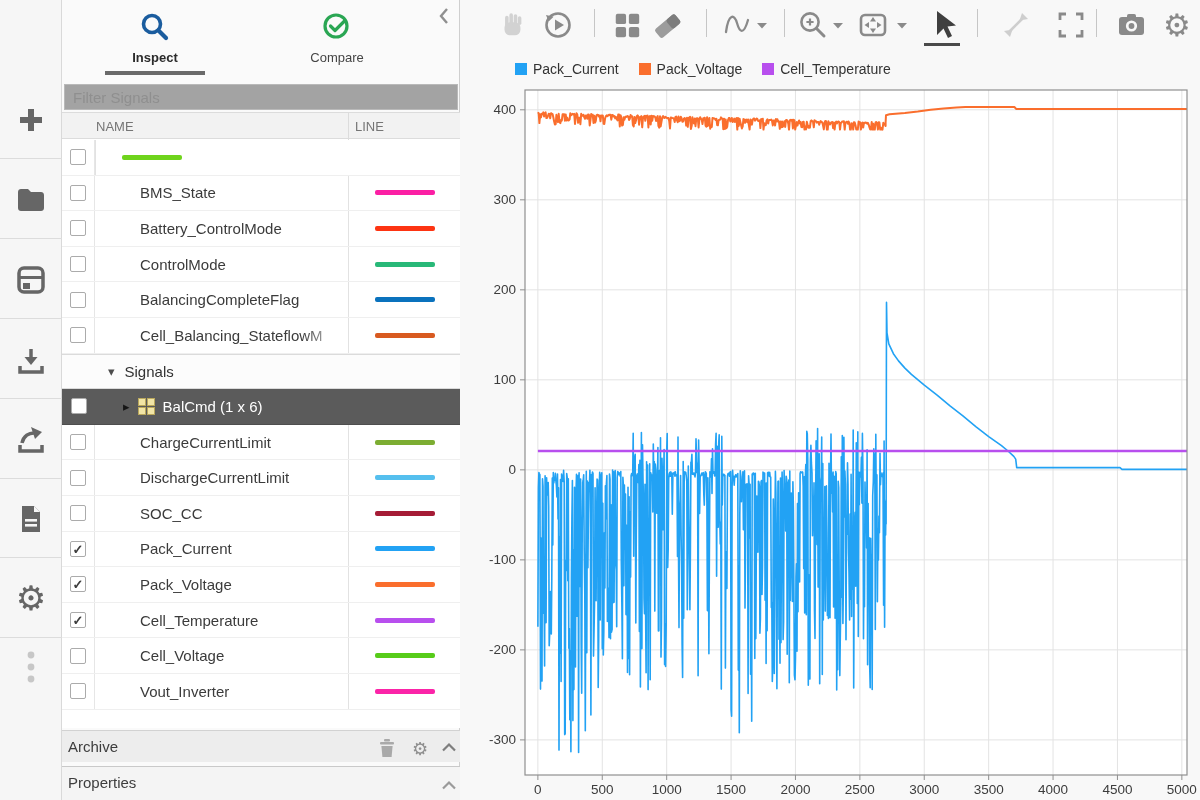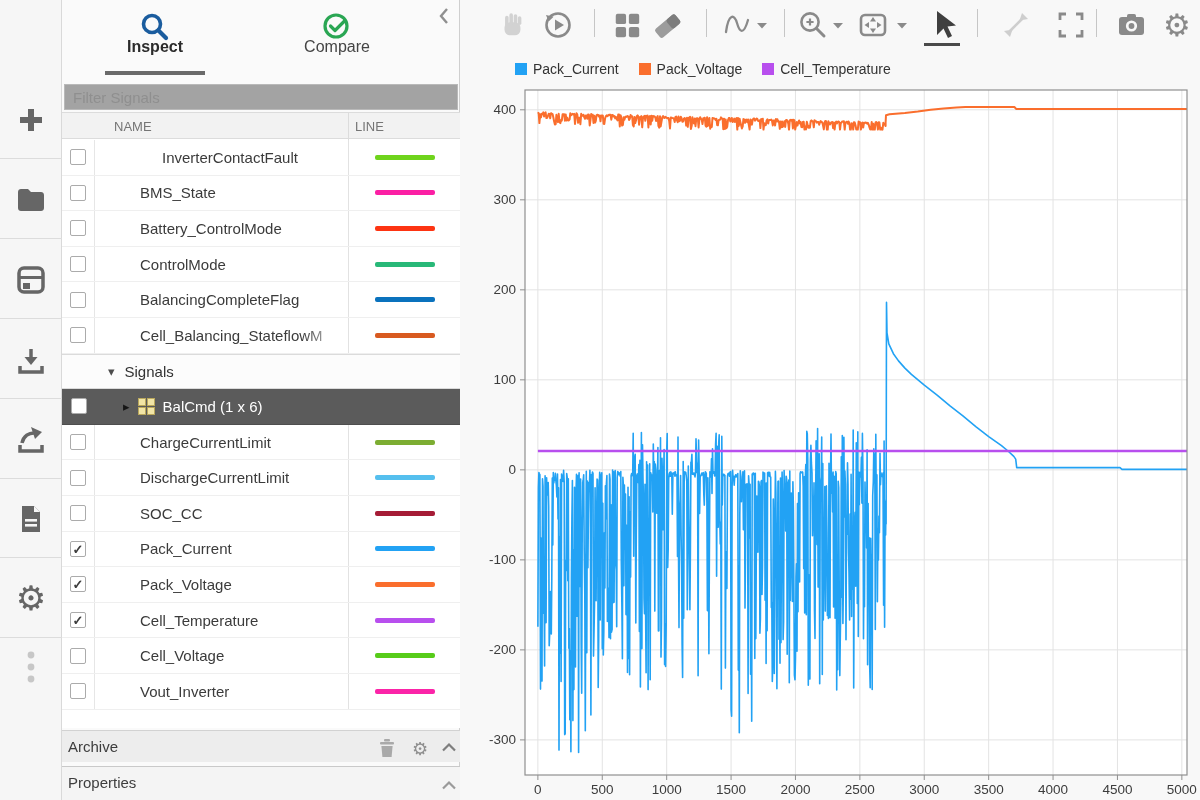--- a/index.html
+++ b/index.html
@@ -10,34 +10,34 @@
   
   .strip { position:absolute; left:0; top:0; width:62px; height:800px;
     background:#f6f6f6; border-right:1px solid #d9d9d9; }
   .strip .cellicon { position:absolute; left:50%; transform:translate(-50%,-50%); }
   .strip .hdiv { position:absolute; left:0; width:62px; height:1px; background:#dcdcdc; }
 
   
   .panel { position:absolute; left:62px; top:0; width:398px; height:800px;
     background:#fafafa; border-right:1px solid #cfcfcf; }
   .tab { position:absolute; top:8px; width:140px; text-align:center; cursor:pointer; }
-  .tab .tlabel { display:block; margin-top:30px; font-size:16px; color:#444; }
+  .tab .tlabel { display:block; margin-top:42px; font-size:13px; color:#444; }
   .tab.active .tlabel { font-weight:bold; color:#2b2b2b; }
   .tab-underline { position:absolute; left:43px; top:71px; width:100px; height:4px; background:#6a6a6a; }
   .collapse-ch { position:absolute; left:374px; top:6px; }
 
   .filterbox { position:absolute; left:2px; top:84px; width:394px; height:26px;
     border:1px solid #b9b9b9; background:#a3a3a3; font-size:15px; padding:0 8px;
     font-family:"Liberation Sans",sans-serif; color:#444; }
   .filterbox::placeholder { color:#8f8f8f; }
 
   .listwrap { position:absolute; left:0; top:112px; width:398px; height:616px; background:#fff; }
   .lheader { position:absolute; left:0; top:0; width:398px; height:27px; background:#f2f2f2;
     border-top:1px solid #dcdcdc; border-bottom:1px solid #dcdcdc; font-size:13px; color:#757575; }
-  .lheader .h1 { position:absolute; left:52px; top:6px; }
+  .lheader .h1 { position:absolute; left:34px; top:6px; }
   .lheader .h2 { position:absolute; left:293px; top:6px; }
   .lheader .vdiv { position:absolute; left:286px; top:0; width:1px; height:27px; background:#dcdcdc; }
 
   .rows { position:absolute; left:0; top:28px; width:398px; }
   .srow { display:flex; width:398px; height:35.6px; border-bottom:1px solid #efefef; background:#fff; }
   .gut { width:33px; display:flex; align-items:center; justify-content:center;
     border-right:1px solid #e6e6e6; }
   .cb { width:16px; height:16px; border:1px solid #ababab; border-radius:2px; background:#fff;
     font-size:13px; line-height:15px; text-align:center; color:#3d3d3d; font-weight:bold; cursor:pointer; }
   .ncell { flex:1; display:flex; align-items:center; overflow:hidden; }
@@ -154,23 +154,20 @@
     <div class="listwrap">
       <div class="lheader">
         <span class="h1">NAME</span>
         <span class="h2">LINE</span>
         <span class="vdiv"></span>
       </div>
       <div class="rows">
           <div class="srow signal">
             <div class="gut">
               <div class="cb"></div>
-            </div>
-            <div class="ncell">
-              <span class="nm fade" style="padding-left:67px">InverterContactFault</span>
             </div>
             <div class="lcell">
               <span class="sw" style="background:#6fd41c"></span>
             </div>
           </div>
           <div class="srow signal">
             <div class="gut">
               <div class="cb"></div>
             </div>
             <div class="ncell">

